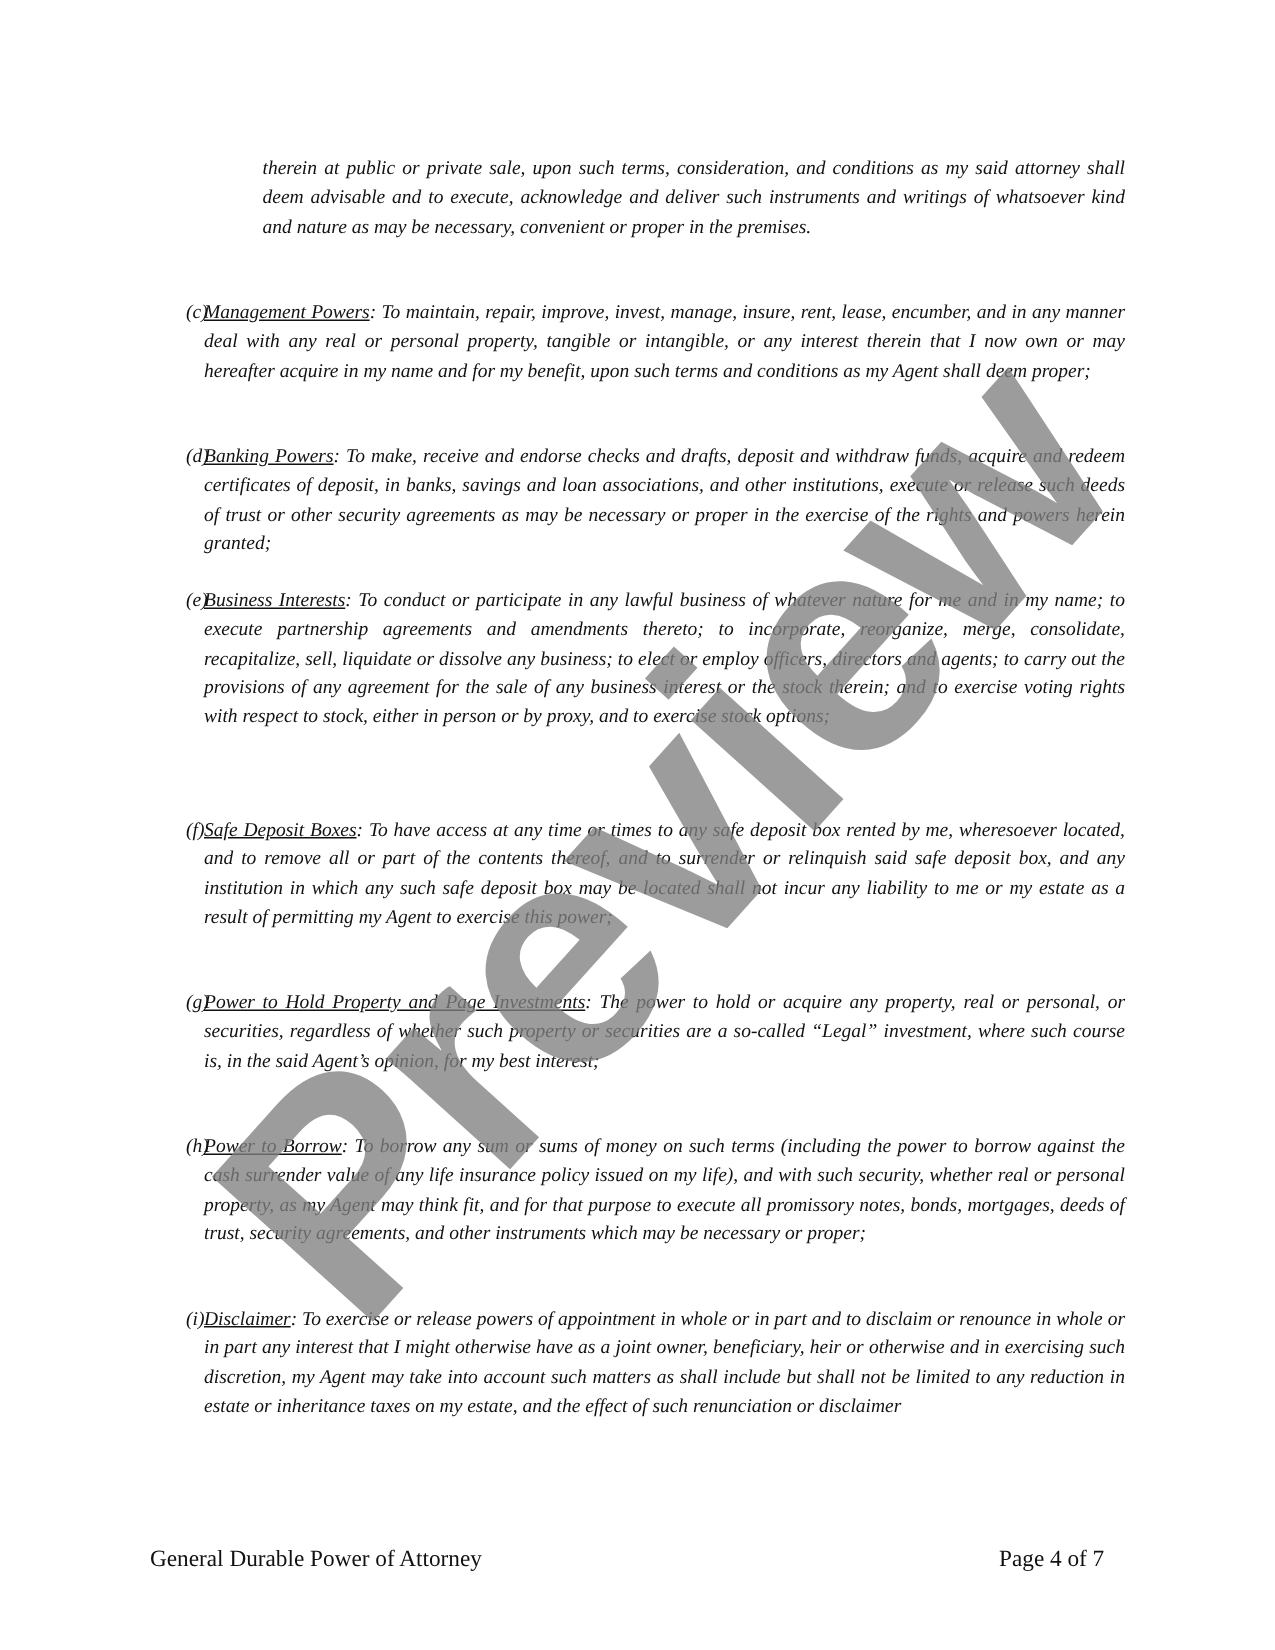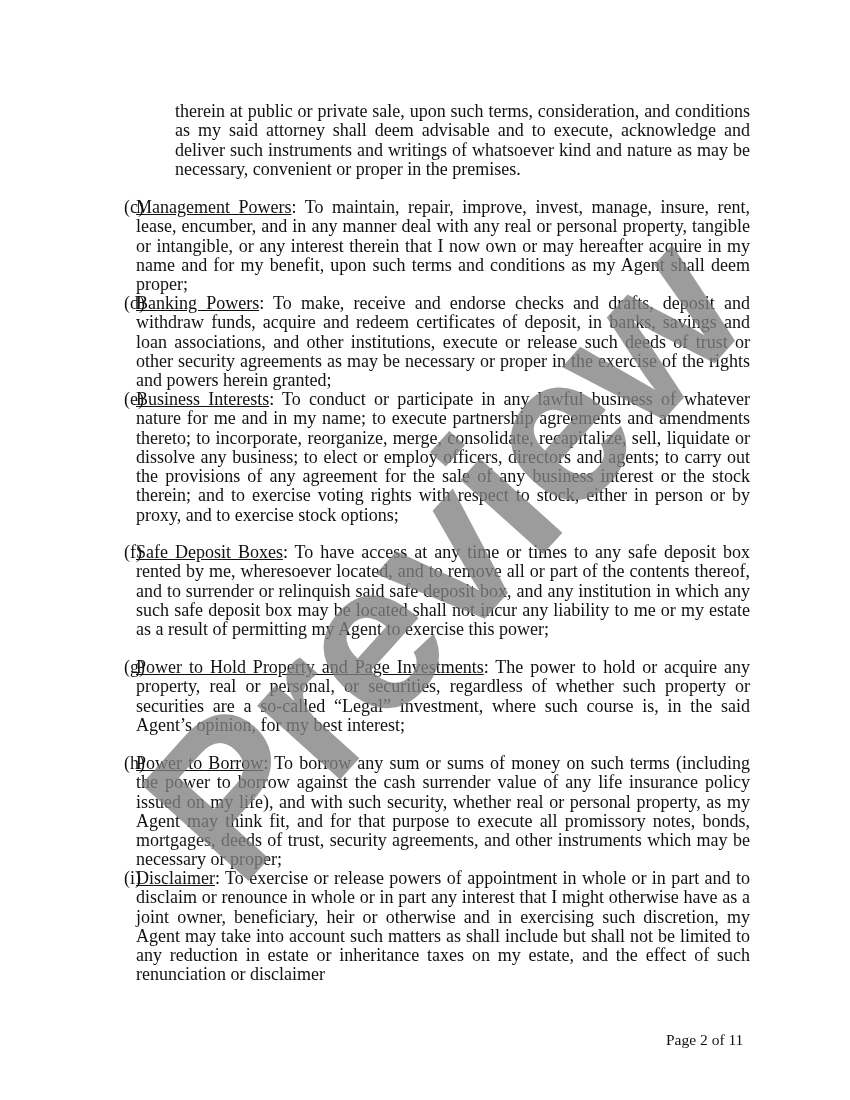--- a/index.html
+++ b/index.html
@@ -1,19 +1,19 @@
 <!DOCTYPE html>
 <html><head>
 <meta charset="utf-8">
 <style>
   html, body { margin: 0; padding: 0; background: #ffffff; }
   body { width: 850px; height: 1100px; position: relative; overflow: hidden;
          font-family: "Liberation Serif", serif; color: #111; }
   .page { position: absolute; left: 0; top: 0; width: 850px; height: 1100px; }
-  .text { font-size: 18px; line-height: 19.3px; text-align: justify; }
+  .text { font-size: 13px; line-height: 19.3px; text-align: justify; font-style: italic; }
   .cont { position: absolute; left: 175px; top: 102px; width: 575px; }
   .item { position: absolute; left: 124px; width: 626px; }
   .item .label { position: absolute; left: 0; top: 0; width: 26px; }
   .item .body { margin-left: 12px; }
   .item .heading { text-decoration: underline; }
   .footer-title { position: absolute; left: 100px; top: 1031px; font-size: 15.5px; }
   .footer-page { position: absolute; left: 666px; top: 1031px; font-size: 15.5px; }
   .watermark { position: absolute; left: 60px; top: 440px; font-family: "Liberation Sans", sans-serif;
                font-weight: bold; font-size: 210px; color: rgba(128,128,128,0.78);
                transform: rotate(-48deg); transform-origin: center; width: 760px; text-align: center;
@@ -64,16 +64,17 @@
     <div class="body"><span class="heading">Power to Borrow</span><span>: To borrow any sum or sums of money on such terms (including the power to borrow against the cash surrender value of any life insurance policy issued on my life), and with such security, whether real or personal property, as my Agent may think fit, and for that purpose to execute all promissory notes, bonds, mortgages, deeds of trust, security agreements, and other instruments which may be necessary or proper;</span></div>
   </div>
 
   <div class="text item" style="top:869px">
     <span class="label">(i)</span>
     <div class="body"><span class="heading">Disclaimer</span><span>: To exercise or release powers of appointment in whole or in part and to disclaim or renounce in whole or in part any interest that I might otherwise have as a joint owner, beneficiary, heir or otherwise and in exercising such discretion, my Agent may take into account such matters as shall include but shall not be limited to any reduction in estate or inheritance taxes on my estate, and the effect of such renunciation or disclaimer</span></div>
   </div>
 
   <div class="watermark">Preview</div>
 
-  <div class="footer-page">Page 2 of 11</div>
+  <div class="footer-title">General Durable Power of Attorney</div>
+  <div class="footer-page">Page 4 of 7</div>
 
 
 </div>
 
 </body></html>

